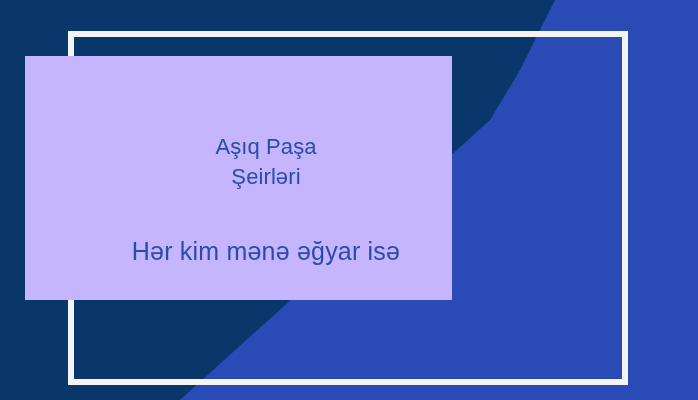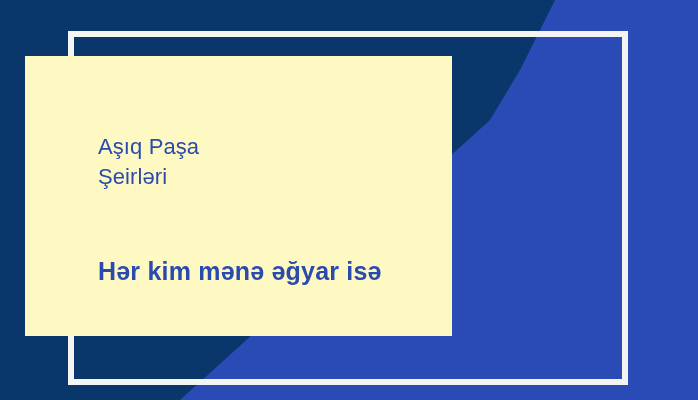--- a/index.html
+++ b/index.html
@@ -47,46 +47,47 @@
     border: 6px solid #f4f4f3;
     box-sizing: border-box;
   }
 
   
   .card {
     position: absolute;
     left: 25px;
     top: 56px;
     width: 427px;
-    height: 280px;
-    background: #fef9c3;
+    height: 244px;
+    background: #c4b5fd;
+    text-align: center;
   }
 
   .card-inner {
     position: absolute;
     left: 73px;
     top: 76px;
     right: 18px;
   }
 
   .subject {
     color: #2a4bae;
     font-size: 22px;
     line-height: 30px;
     font-weight: 400;
     letter-spacing: 0.1px;
     white-space: pre-line;
   }
 
   .poem-title {
-    margin-top: 63px;
+    margin-top: 43px;
     color: #2a4bae;
     font-size: 25px;
     line-height: 32px;
-    font-weight: 700;
+    font-weight: 400;
     letter-spacing: 0.2px;
   }
 
   
   .badge {
     position: absolute;
     left: 550px;
     top: 193px;
     width: 76px;
     height: 40px;

